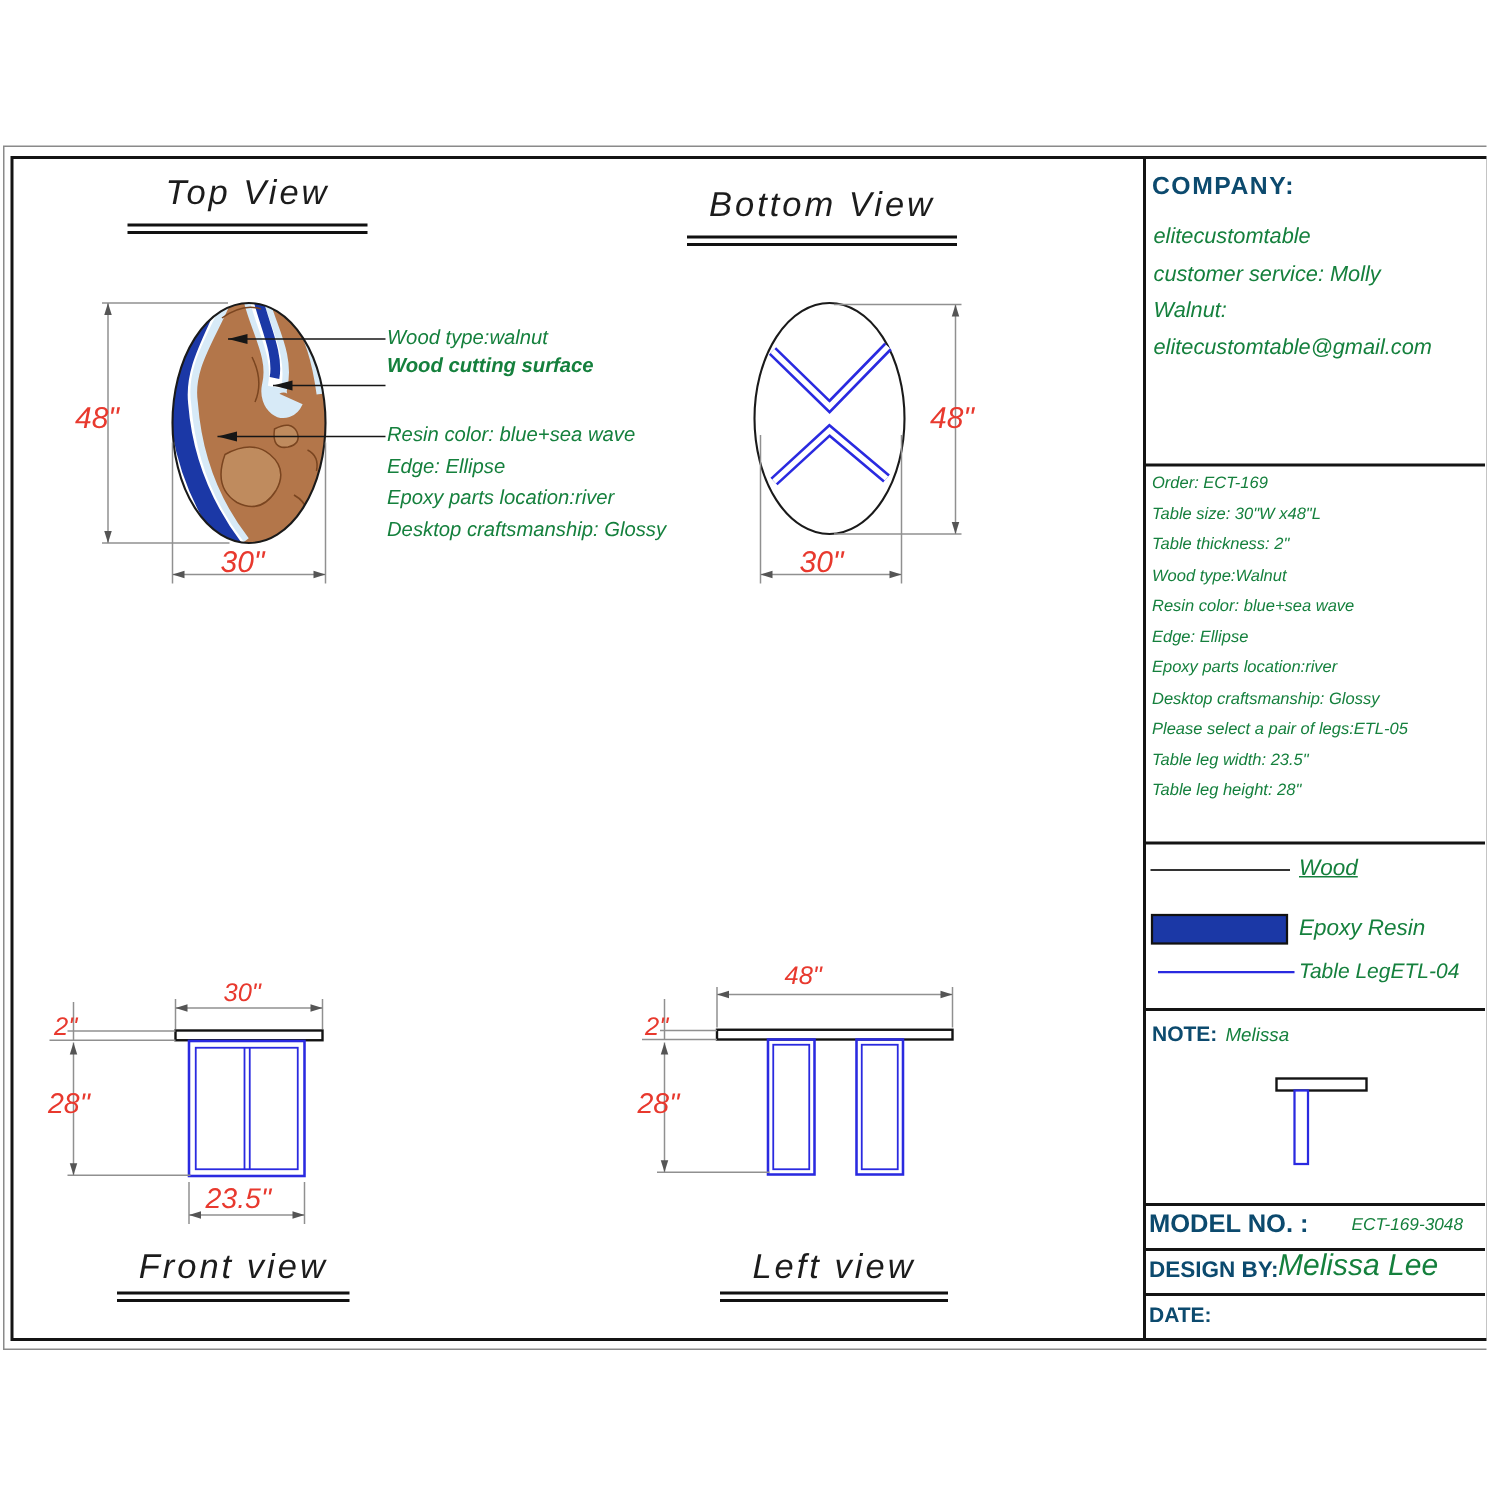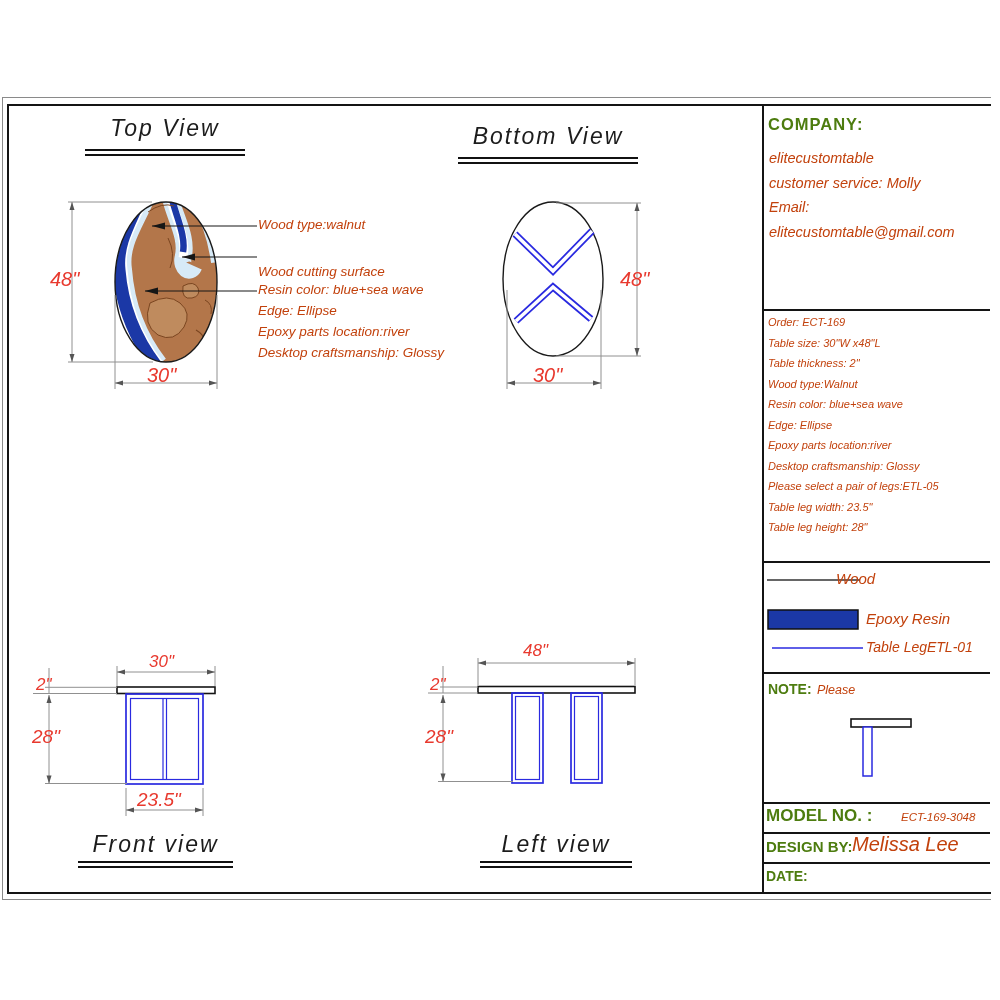--- a/index.html
+++ b/index.html
@@ -8,24 +8,24 @@
   .abs{position:absolute;}
   
   .frame-outer{left:2px;top:97px;width:993px;height:801px;border:1px solid #8a8a8a;}
   .frame-inner{left:7px;top:104px;width:982px;height:786px;border:2px solid #141414;}
   .panel-v{left:762px;top:104px;width:0;height:788px;border-left:2px solid #141414;}
   .hdiv{left:764px;width:226px;height:0;border-top:2px solid #141414;}
   
   .view-title{font-style:italic;font-size:23px;letter-spacing:2px;text-align:center;color:#1c1c1c;}
   .dbl-underline{height:3px;border-top:2px solid #111;border-bottom:2px solid #111;}
   
-  .cad{font-style:italic;color:#c2410c;}
+  .cad{font-style:italic;color:#15803d;}
   .anno{font-size:13.5px;white-space:nowrap;}
   .dim{font-style:italic;color:#e8392e;white-space:nowrap;}
-  .boldlbl{font-weight:bold;color:#4d7c0f;white-space:nowrap;}
+  .boldlbl{font-weight:bold;color:#0c4a6e;white-space:nowrap;}
   .company-lines div{line-height:24.7px;font-size:14.5px;}
   .order-lines div{line-height:20.5px;font-size:11px;white-space:nowrap;}
   .legend-lbl{font-size:15px;white-space:nowrap;}
   svg{position:absolute;left:0;top:0;}
 </style>
 </head>
 <body>
 
 <div id="canvas">
 
@@ -196,21 +196,21 @@
   <div class="abs view-title" style="left:458px;top:123px;width:180px;">Bottom View</div>
   <div class="abs dbl-underline" style="left:458px;top:157px;width:180px;"></div>
 
   <div class="abs view-title" style="left:78px;top:831px;width:155px;">Front view</div>
   <div class="abs dbl-underline" style="left:78px;top:861px;width:155px;"></div>
 
   <div class="abs view-title" style="left:480px;top:831px;width:152px;">Left view</div>
   <div class="abs dbl-underline" style="left:480px;top:861px;width:152px;"></div>
 
   <div class="abs cad anno" style="left:258px;top:217px;">Wood type:walnut</div>
-  <div class="abs cad anno" style="left:258px;top:264px;">Wood cutting surface</div>
+  <div class="abs cad anno" style="left:258px;top:236px;font-weight:bold;">Wood cutting surface</div>
   <div class="abs cad anno" style="left:258px;top:282px;">Resin color: blue+sea wave</div>
   <div class="abs cad anno" style="left:258px;top:303px;">Edge: Ellipse</div>
   <div class="abs cad anno" style="left:258px;top:324px;">Epoxy parts location:river</div>
   <div class="abs cad anno" style="left:258px;top:345px;">Desktop craftsmanship: Glossy</div>
 
   <div class="abs dim" style="left:50px;top:268px;font-size:20px;">48"</div>
   <div class="abs dim" style="left:147px;top:364px;font-size:20px;">30"</div>
   <div class="abs dim" style="left:620px;top:268px;font-size:20px;">48"</div>
   <div class="abs dim" style="left:533px;top:364px;font-size:20px;">30"</div>
   <div class="abs dim" style="left:149px;top:652px;font-size:17px;">30"</div>
@@ -218,44 +218,44 @@
   <div class="abs dim" style="left:32px;top:726px;font-size:19px;">28"</div>
   <div class="abs dim" style="left:137px;top:789px;font-size:19px;">23.5"</div>
   <div class="abs dim" style="left:523px;top:641px;font-size:17px;">48"</div>
   <div class="abs dim" style="left:430px;top:675px;font-size:17px;">2"</div>
   <div class="abs dim" style="left:425px;top:726px;font-size:19px;">28"</div>
 
   <div class="abs boldlbl" style="left:768px;top:115px;font-size:16.5px;letter-spacing:1px;">COMPANY:</div>
   <div class="abs cad company-lines" style="left:769px;top:146px;">
     <div>elitecustomtable</div>
     <div>customer service: Molly</div>
-    <div>Email:</div>
+    <div>Walnut:</div>
     <div>elitecustomtable@gmail.com</div>
   </div>
 
   <div class="abs cad order-lines" style="left:768px;top:312px;">
     <div>Order: ECT-169</div>
     <div>Table size: 30"W x48"L</div>
     <div>Table thickness: 2"</div>
     <div>Wood type:Walnut</div>
     <div>Resin color: blue+sea wave</div>
     <div>Edge: Ellipse</div>
     <div>Epoxy parts location:river</div>
     <div>Desktop craftsmanship: Glossy</div>
     <div>Please select a pair of legs:ETL-05</div>
     <div>Table leg width: 23.5"</div>
     <div>Table leg height: 28"</div>
   </div>
 
-  <div class="abs cad legend-lbl" style="left:836px;top:570px;">Wood</div>
+  <div class="abs cad legend-lbl" style="left:866px;top:570px;text-decoration:underline;">Wood</div>
   <div class="abs cad legend-lbl" style="left:866px;top:610px;">Epoxy Resin</div>
-  <div class="abs cad" style="left:866px;top:639px;font-size:14px;">Table LegETL-01</div>
+  <div class="abs cad" style="left:866px;top:639px;font-size:14px;">Table LegETL-04</div>
 
   <div class="abs boldlbl" style="left:768px;top:681px;font-size:14px;">NOTE:</div>
-  <div class="abs cad" style="left:817px;top:683px;font-size:12.5px;">Please</div>
+  <div class="abs cad" style="left:817px;top:683px;font-size:12.5px;">Melissa</div>
 
   <div class="abs boldlbl" style="left:766px;top:806px;font-size:17px;">MODEL NO. :</div>
   <div class="abs cad" style="left:901px;top:811px;font-size:11.5px;">ECT-169-3048</div>
   <div class="abs boldlbl" style="left:766px;top:838px;font-size:15px;">DESIGN BY:</div>
   <div class="abs cad" style="left:852px;top:833px;font-size:20px;text-align:center;">Melissa Lee</div>
   <div class="abs boldlbl" style="left:766px;top:868px;font-size:14px;">DATE:</div>
 
 </div>
 
 </body></html>

